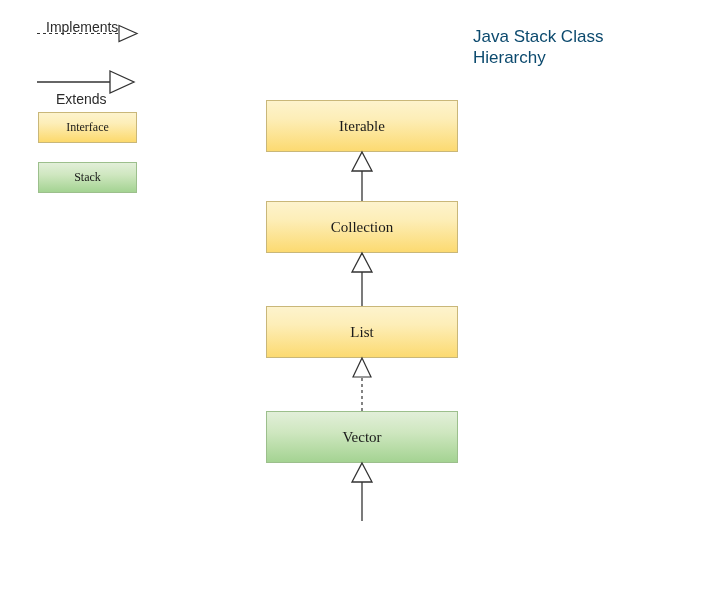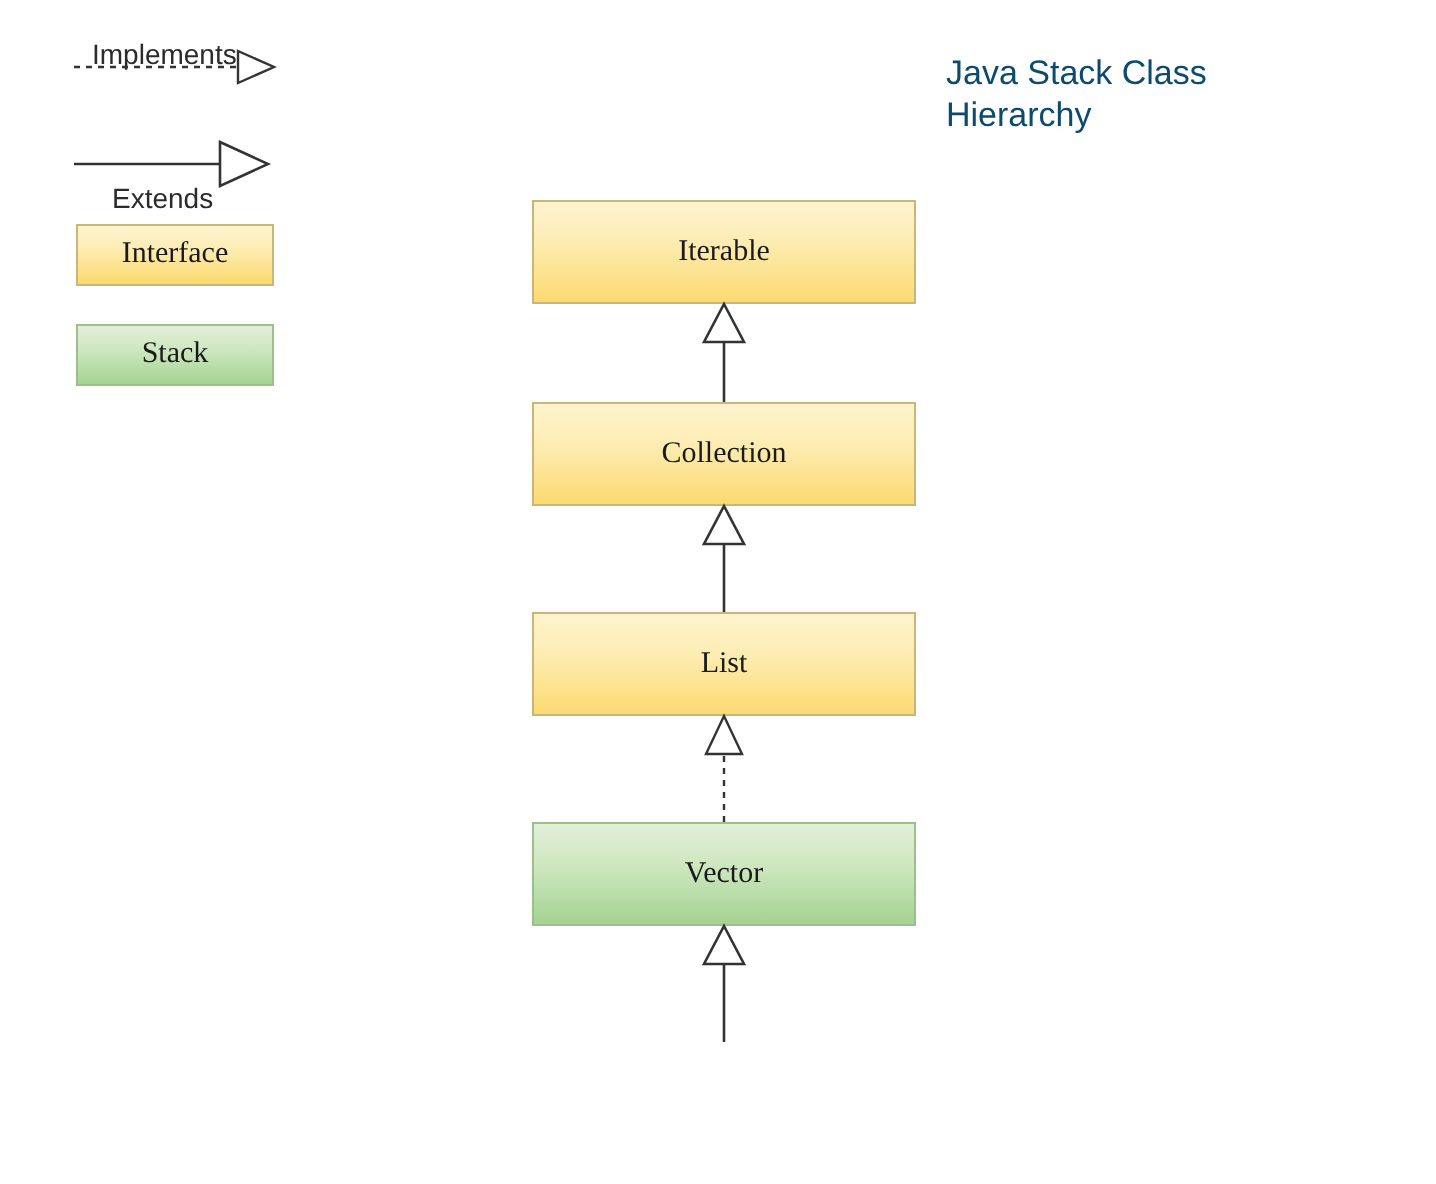--- a/index.html
+++ b/index.html
@@ -55,21 +55,21 @@
   
   .legend-box {
     position: absolute;
     width: 99px;
     height: 31px;
     box-sizing: border-box;
     border: 1px solid #b3b3a0;
     display: flex;
     align-items: center;
     justify-content: center;
-    font-size: 15px;
+    font-size: 12px;
     color: #1a1a1a;
   }
   .legend-box.interface {
     background: linear-gradient(to bottom, #fdf3cd 0%, #fdeeb8 35%, #fcd96c 100%);
     border-color: #c9b779;
   }
   .legend-box.klass {
     background: linear-gradient(to bottom, #e2efd9 0%, #cfe7c0 40%, #a4d392 100%);
     border-color: #9cbf8c;
   }

